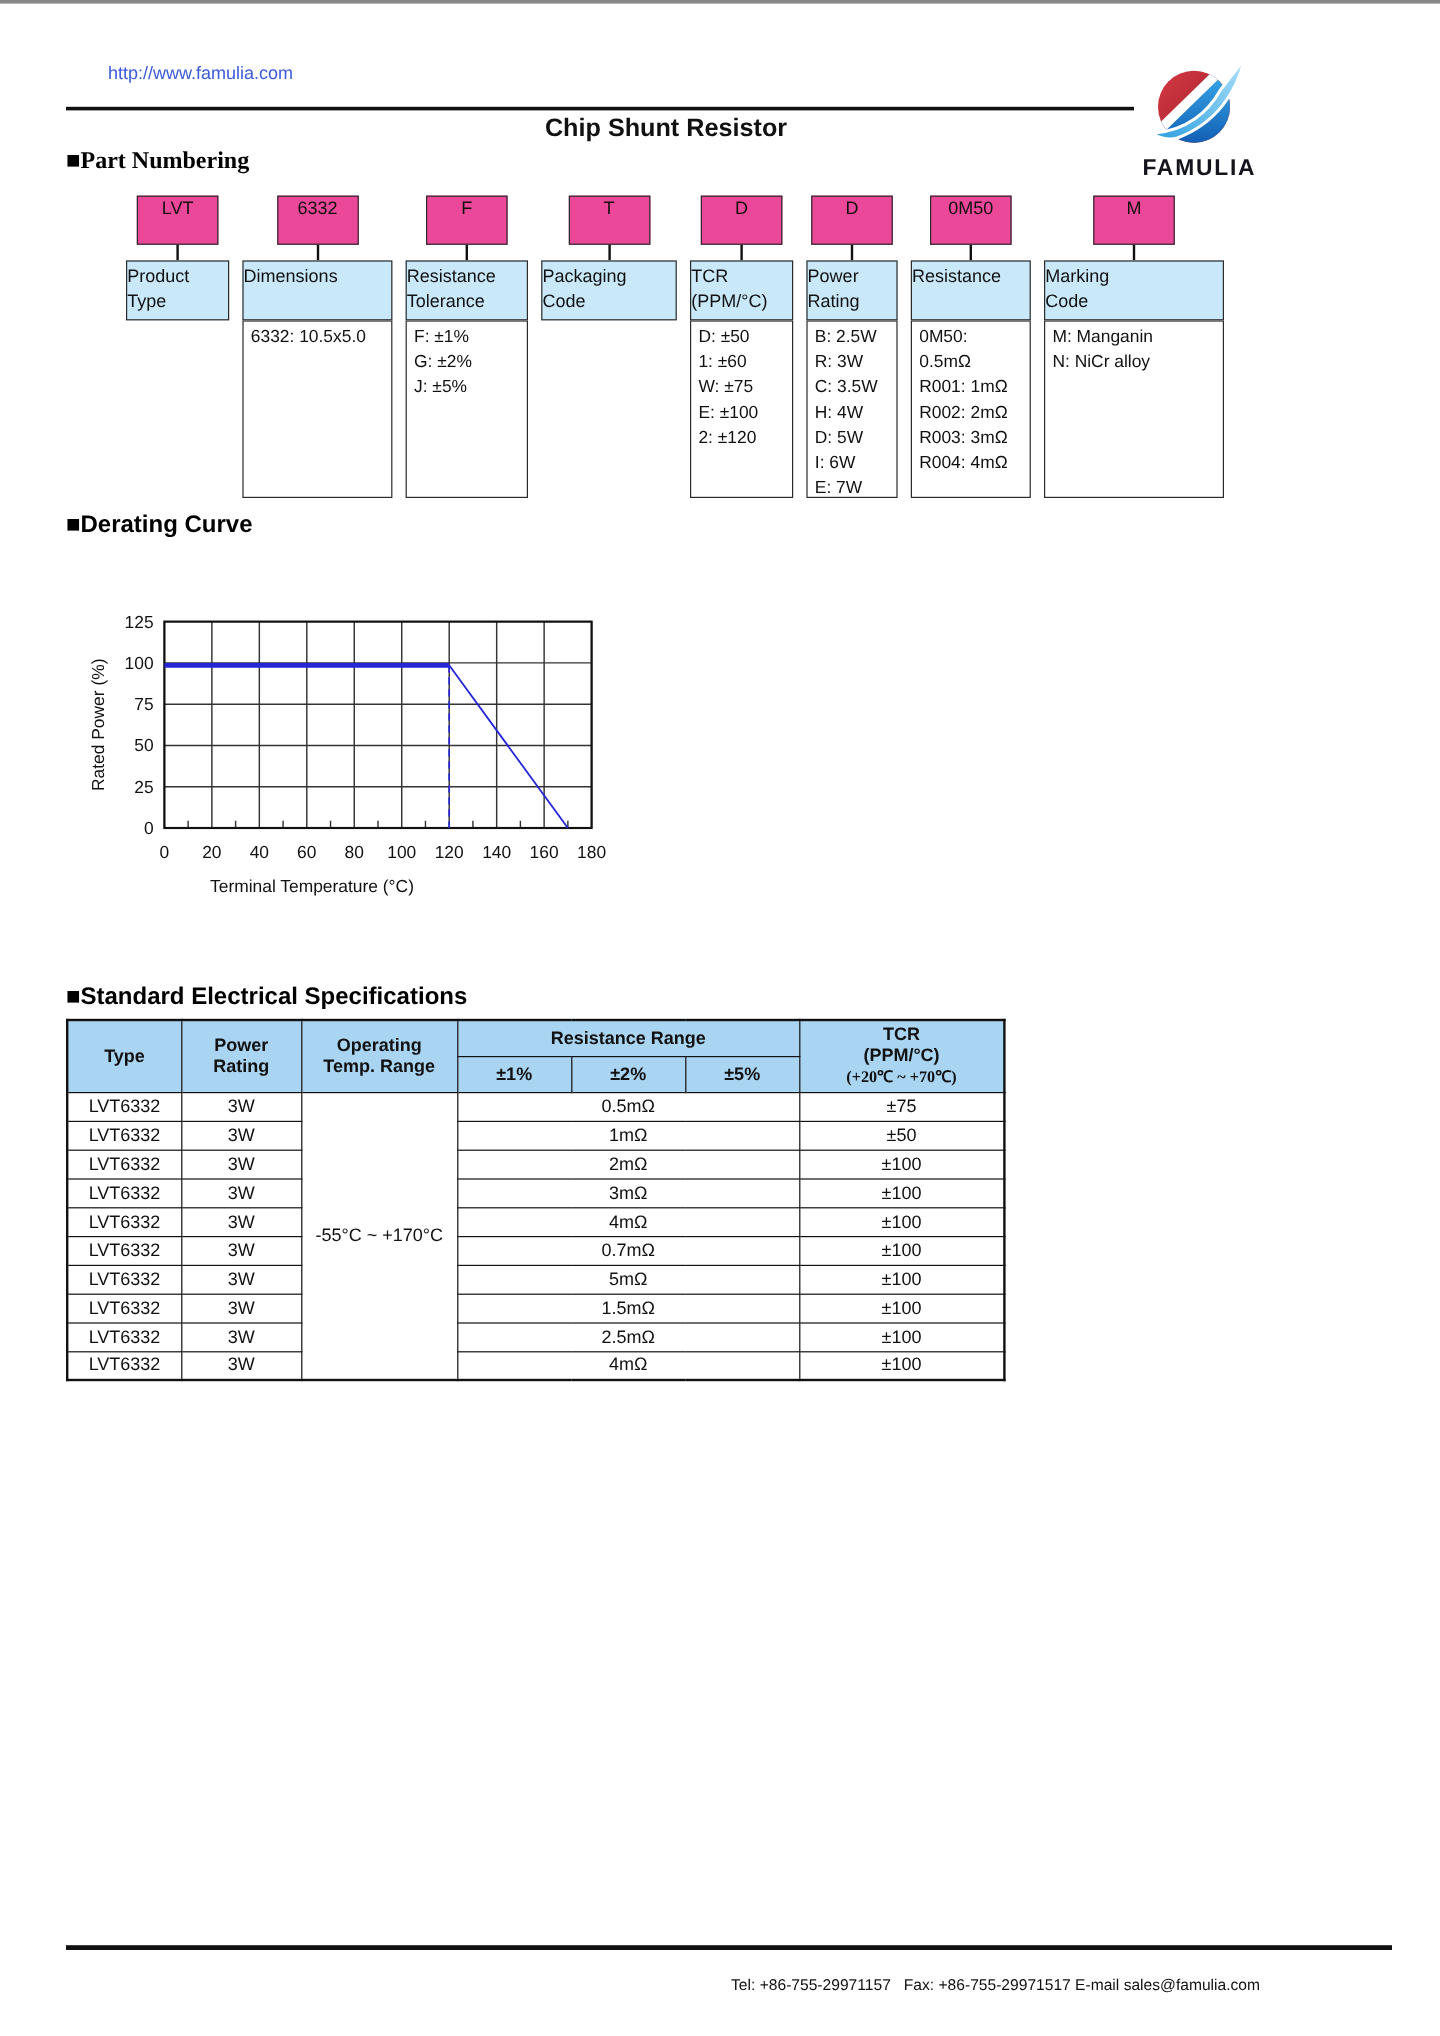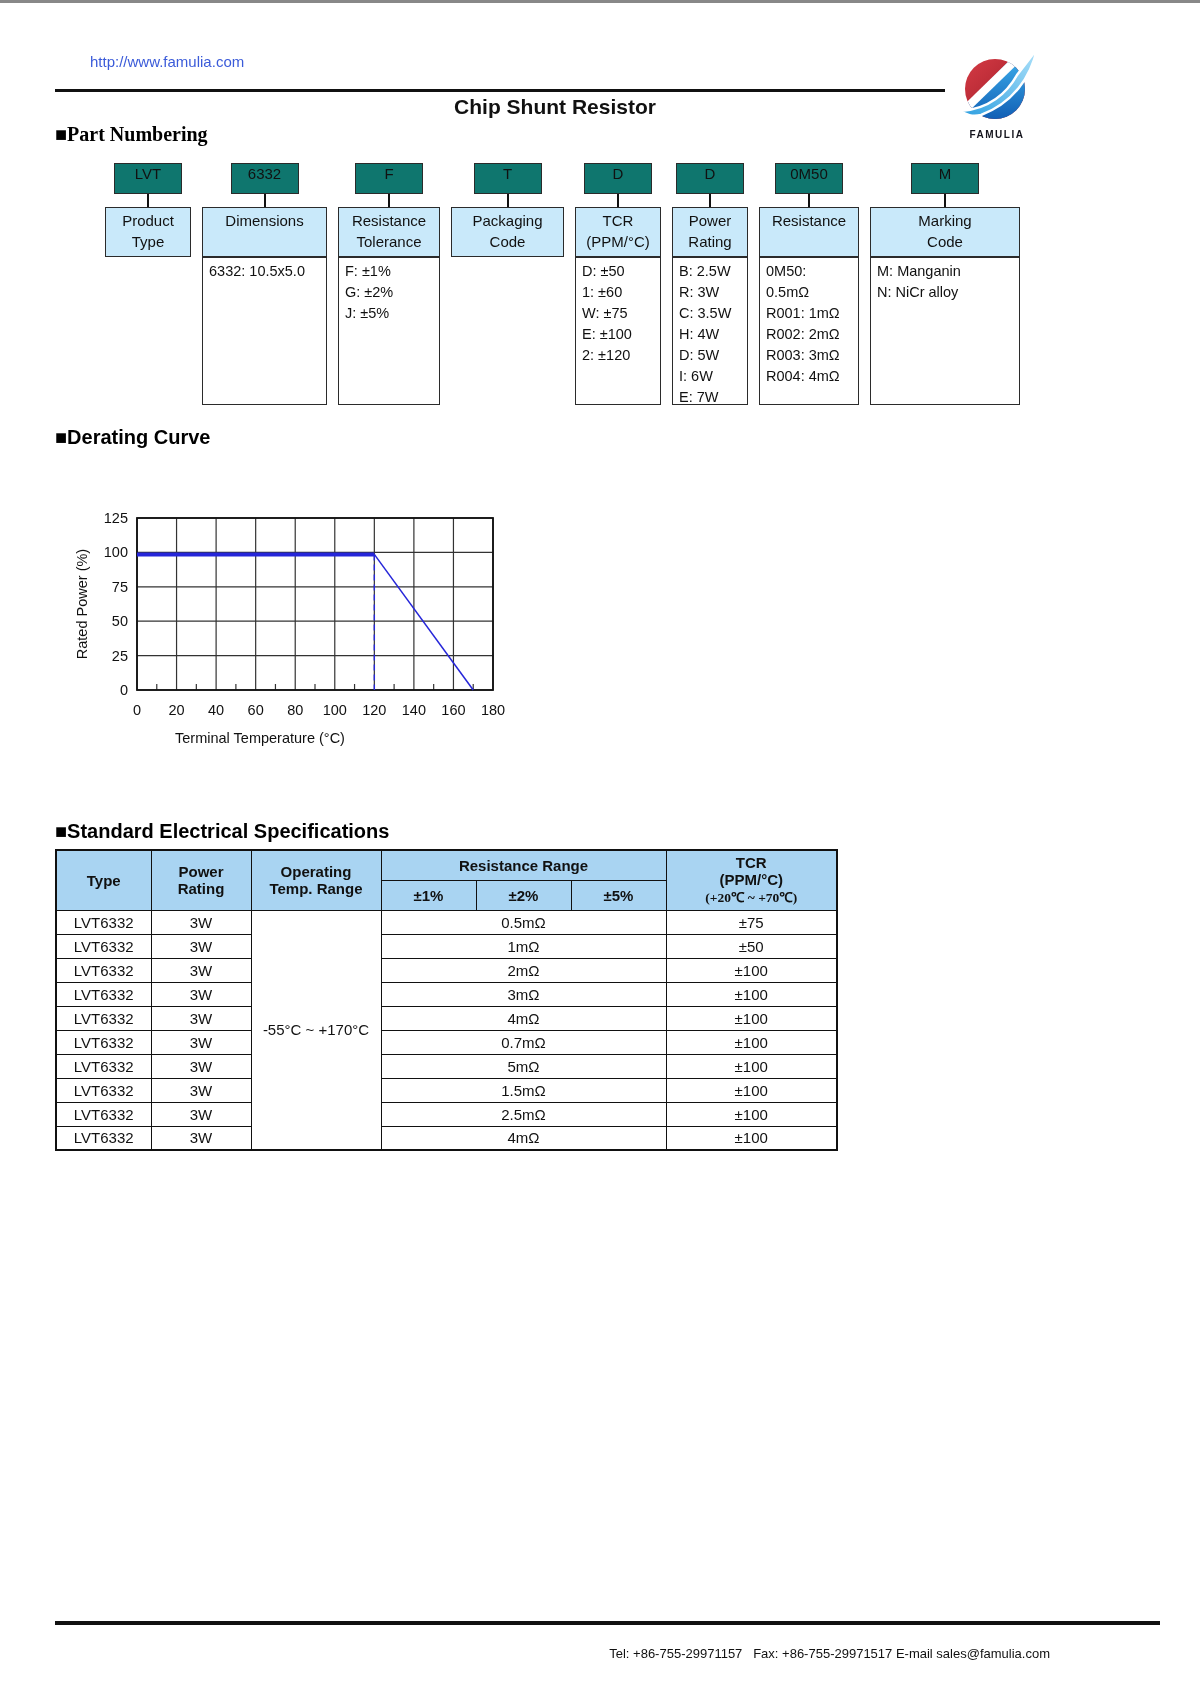--- a/index.html
+++ b/index.html
@@ -6,35 +6,35 @@
   *{box-sizing:border-box;}
   .page{
     position:relative;width:1200px;height:1697px;background:#ffffff;
     font-family:"Liberation Sans", sans-serif;color:#111;margin:3px auto;overflow:hidden;
   }
   .url{position:absolute;left:90px;top:50px;font-size:15px;color:#3b5bd9;text-decoration:none;}
   .top-rule{position:absolute;left:55px;top:86px;width:890px;height:3px;background:#111;}
   .doc-title{position:absolute;left:155px;top:92px;width:800px;text-align:center;
     font-size:21px;font-weight:bold;color:#111;}
   .logo{position:absolute;left:952px;top:44px;width:90px;text-align:center;}
-  .logo-word{font-size:10px;font-weight:bold;letter-spacing:1.5px;color:#14141c;margin-top:-2px;}
+  .logo-word{font-size:19px;font-weight:bold;letter-spacing:1.5px;color:#14141c;margin-top:-2px;}
   .sec-head{position:absolute;left:55px;font-size:20px;font-weight:bold;color:#000;}
   #head-pn{top:120px;font-family:Liberation Serif, serif;}
   #head-dc{top:423px;}
   #head-es{top:817px;}
   
   .pn-wrap{position:absolute;left:105px;top:160px;display:flex;align-items:flex-start;}
   .pn-col{margin-right:11px;display:flex;flex-direction:column;align-items:center;}
   .c0{width:86px}.c1{width:125px}.c2{width:102px}.c3{width:113px}
   .c4{width:86px}.c5{width:76px}.c6{width:100px}.c7{width:150px}
-  .pn-code{width:68px;height:31px;background:#0f766e;border:1.5px solid #2b2b2b;
+  .pn-code{width:68px;height:41px;background:#ec4899;border:1.5px solid #2b2b2b;
     font-size:15px;text-align:center;line-height:20px;}
   .pn-conn{width:2px;height:13px;background:#111;}
   .pn-label{width:100%;height:50px;background:#c9e9fa;border:1.5px solid #2b2b2b;
-    font-size:15px;line-height:21px;text-align:center;padding-top:2px;white-space:pre-line;}
+    font-size:15px;line-height:21px;text-align:left;padding-top:2px;white-space:pre-line;}
   .pn-details{width:100%;height:148px;background:#fff;border:1.5px solid #2b2b2b;
     font-size:14.5px;line-height:21px;text-align:left;padding:3px 6px;white-space:pre-line;}
   
   .chart{position:absolute;left:65px;top:495px;}
   
   .spec-table{position:absolute;left:55px;top:846px;border-collapse:collapse;
     font-size:15px;color:#111;}
   .spec-table th,.spec-table td{border:1.3px solid #111;text-align:center;padding:0 4px;}
   .spec-table{border:2px solid #111;}
   .spec-table th{background:#a9d4f2;font-weight:bold;}

